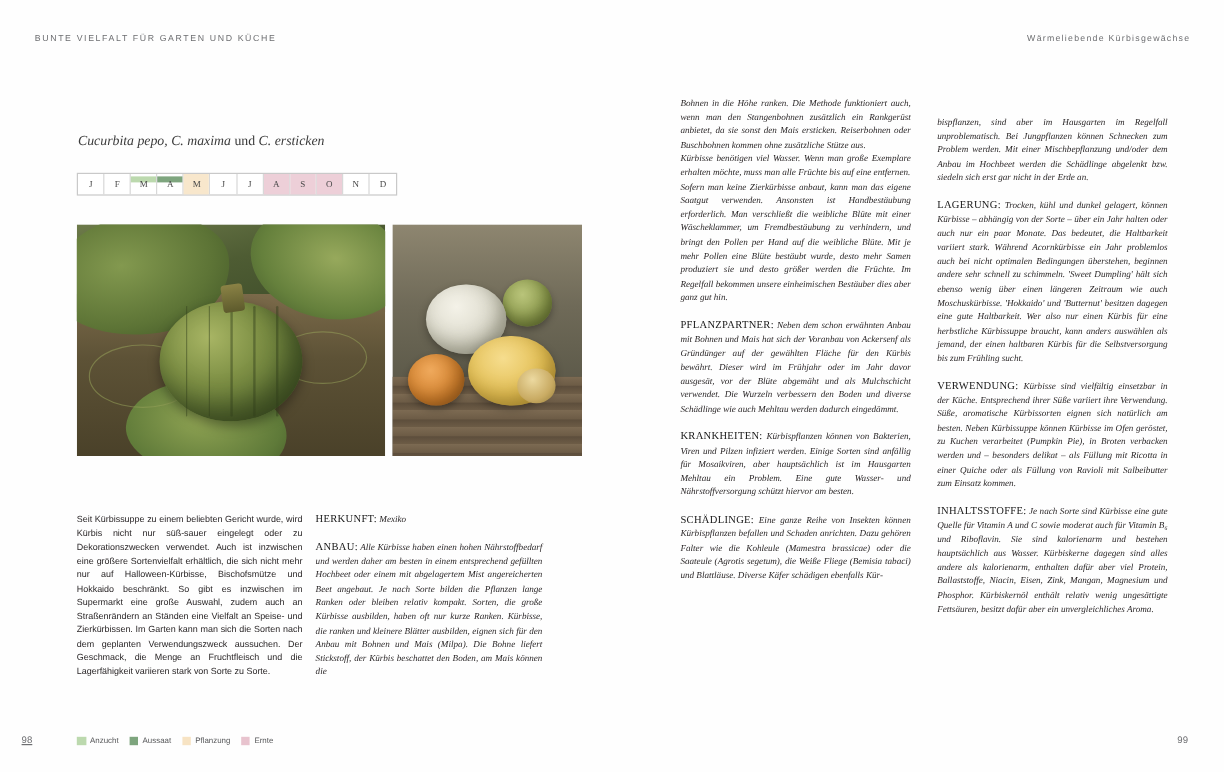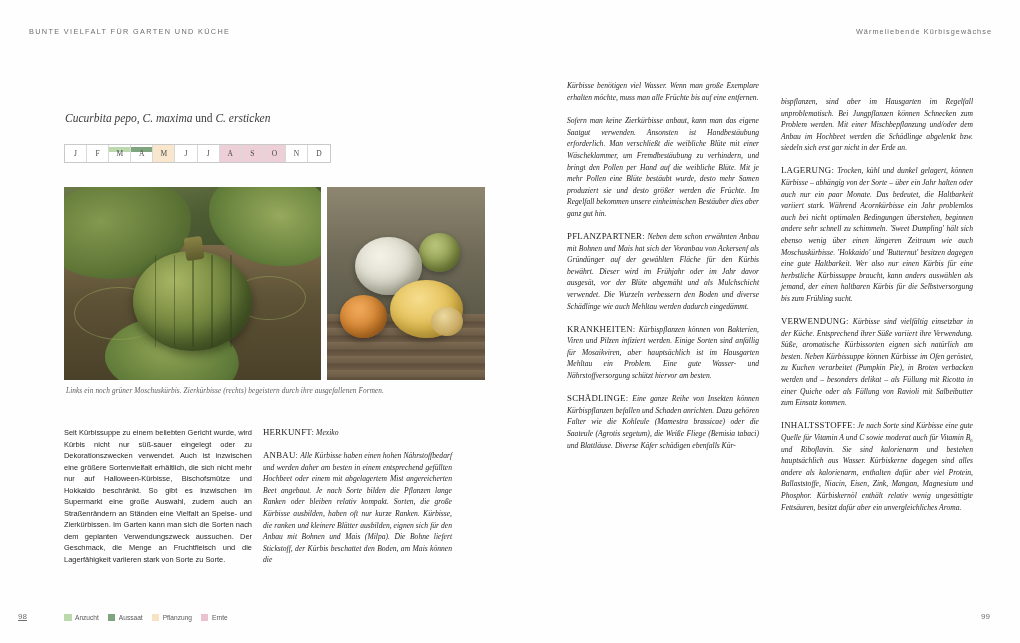--- a/index.html
+++ b/index.html
@@ -120,21 +120,21 @@
   .col {
     position: absolute;
     font-size: 7.45px;
     line-height: 11.55px;
     text-align: justify;
     color: #231f20;
     -webkit-hyphens: none;
     hyphens: none;
   }
   .col p { margin: 0 0 0 0; }
-  .col p + p { margin-top: 12px; }
+  .col p + p { margin-top: 0; }
   .gap { height: 11.5px; }
 
   .col-1 { left: 64px;  top: 427px; width: 188px; }
   .col-2 { left: 263px; top: 427px; width: 189px; font-family: "Liberation Serif", serif; }
   .col-3 { left: 567px; top: 80px;  width: 192px; font-family: "Liberation Serif", serif; }
   .col-4 { left: 781px; top: 96px;  width: 192px; font-family: "Liberation Serif", serif; }
 
   .col-2 .body, .col-3 .body, .col-4 .body {
     font-style: italic;
     font-size: 7.6px;
@@ -344,33 +344,33 @@
       <div class="rt-bg"></div>
       <div class="rt-wood"></div>
       <div class="rt-fruit rt-green"></div>
       <div class="rt-fruit rt-white"></div>
       <div class="rt-fruit rt-orange"></div>
       <div class="rt-fruit rt-yellow"></div>
       <div class="rt-fruit rt-small"></div>
     </div>
   </div>
 
-  <div class="caption">Links ein noch grüner Moschuskürbis. Zierkürbisse (rechts) begeistern durch ihre ausgefallenen Formen.</div>
 
   <div class="col col-1">
     <p>Seit Kürbissuppe zu einem beliebten Gericht wurde, wird Kürbis nicht nur süß-sauer eingelegt oder zu Dekorationszwecken verwendet. Auch ist inzwischen eine größere Sortenvielfalt erhältlich, die sich nicht mehr nur auf Halloween-Kürbisse, Bischofsmütze und Hokkaido beschränkt. So gibt es inzwischen im Supermarkt eine große Auswahl, zudem auch an Straßenrändern an Ständen eine Vielfalt an Speise- und Zierkürbissen. Im Garten kann man sich die Sorten nach dem geplanten Verwendungszweck aussuchen. Der Geschmack, die Menge an Fruchtfleisch und die Lagerfähigkeit variieren stark von Sorte zu Sorte.</p>
   </div>
 
   <div class="col col-2">
     <p class="body"><span class="hdr">HERKUNFT:</span><span> Mexiko</span></p>
     <div class="gap"></div>
     <p class="body"><span class="hdr">ANBAU:</span><span> Alle Kürbisse haben einen hohen Nährstoffbedarf und werden daher am besten in einem entsprechend gefüllten Hochbeet oder einem mit abgelagertem Mist angereicherten Beet angebaut. Je nach Sorte bilden die Pflanzen lange Ranken oder bleiben relativ kompakt. Sorten, die große Kürbisse ausbilden, haben oft nur kurze Ranken. Kürbisse, die ranken und kleinere Blätter ausbilden, eignen sich für den Anbau mit Bohnen und Mais (Milpa). Die Bohne liefert Stickstoff, der Kürbis beschattet den Boden, am Mais können die</span></p>
   </div>
 
   <div class="col col-3">
+    <p class="body">Bohnen in die Höhe ranken. Die Methode funktioniert auch, wenn man den Stangenbohnen zusätzlich ein Rankgerüst anbietet, da sie sonst den Mais ersticken. Reiserbohnen oder Buschbohnen kommen ohne zusätzliche Stütze aus.</p>
     <p class="body">Kürbisse benötigen viel Wasser. Wenn man große Exemplare erhalten möchte, muss man alle Früchte bis auf eine entfernen.</p>
     <p class="body">Sofern man keine Zierkürbisse anbaut, kann man das eigene Saatgut verwenden. Ansonsten ist Handbestäubung erforderlich. Man verschließt die weibliche Blüte mit einer Wäscheklammer, um Fremdbestäubung zu verhindern, und bringt den Pollen per Hand auf die weibliche Blüte. Mit je mehr Pollen eine Blüte bestäubt wurde, desto mehr Samen produziert sie und desto größer werden die Früchte. Im Regelfall bekommen unsere einheimischen Bestäuber dies aber ganz gut hin.</p>
     <div class="gap"></div>
     <p class="body"><span class="hdr">PFLANZPARTNER:</span><span> Neben dem schon erwähnten Anbau mit Bohnen und Mais hat sich der Voranbau von Ackersenf als Gründünger auf der gewählten Fläche für den Kürbis bewährt. Dieser wird im Frühjahr oder im Jahr davor ausgesät, vor der Blüte abgemäht und als Mulchschicht verwendet. Die Wurzeln verbessern den Boden und diverse Schädlinge wie auch Mehltau werden dadurch eingedämmt.</span></p>
     <div class="gap"></div>
     <p class="body"><span class="hdr">KRANKHEITEN:</span><span> Kürbispflanzen können von Bakterien, Viren und Pilzen infiziert werden. Einige Sorten sind anfällig für Mosaikviren, aber hauptsächlich ist im Hausgarten Mehltau ein Problem. Eine gute Wasser- und Nährstoffversorgung schützt hiervor am besten.</span></p>
     <div class="gap"></div>
     <p class="body"><span class="hdr">SCHÄDLINGE:</span><span> Eine ganze Reihe von Insekten können Kürbispflanzen befallen und Schaden anrichten. Dazu gehören Falter wie die Kohleule (Mamestra brassicae) oder die Saateule (Agrotis segetum), die Weiße Fliege (Bemisia tabaci) und Blattläuse. Diverse Käfer schädigen ebenfalls Kür-</span></p>
   </div>
 

